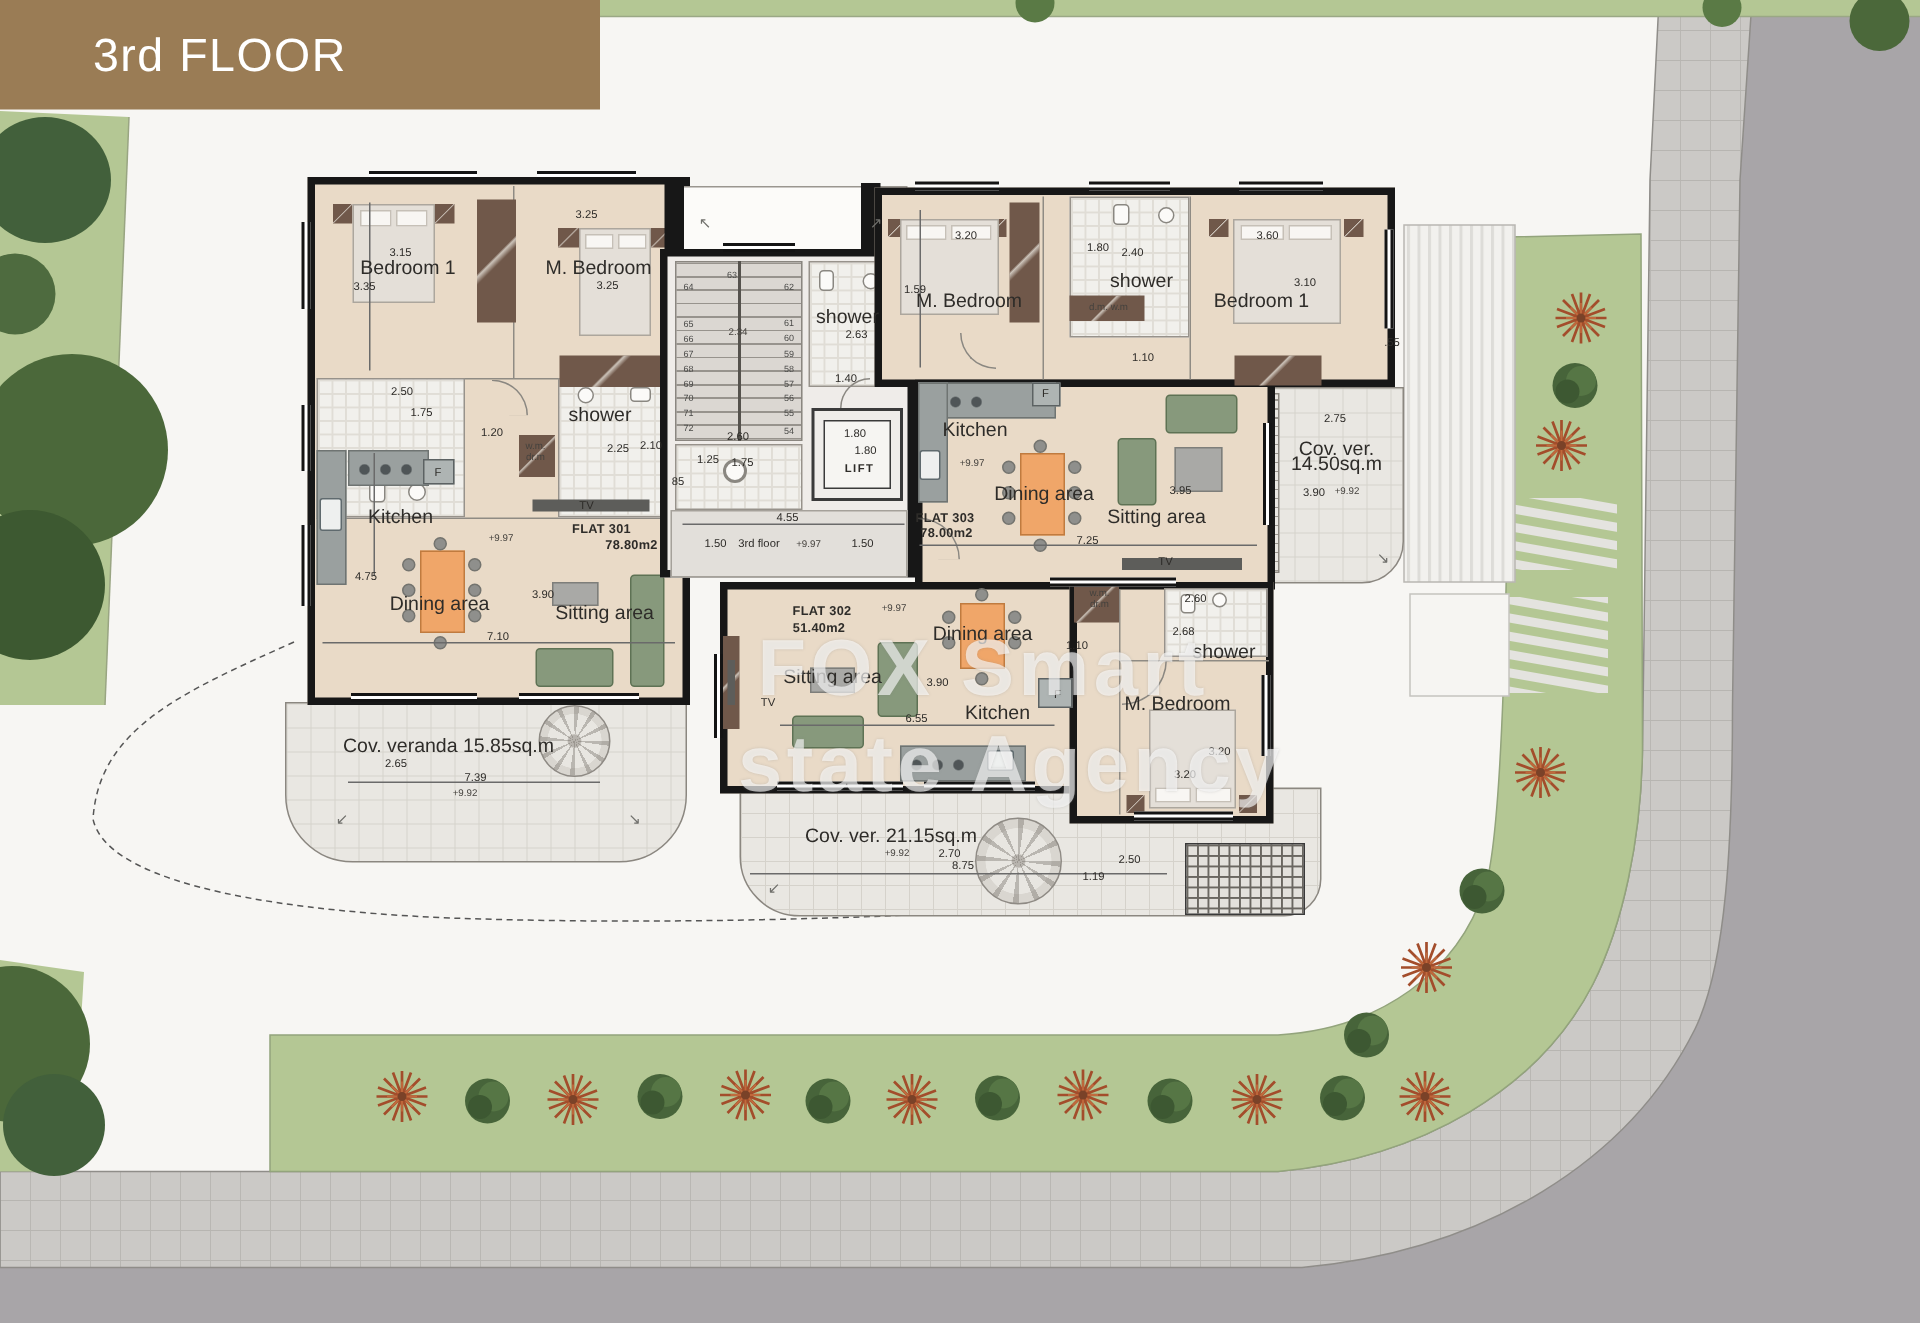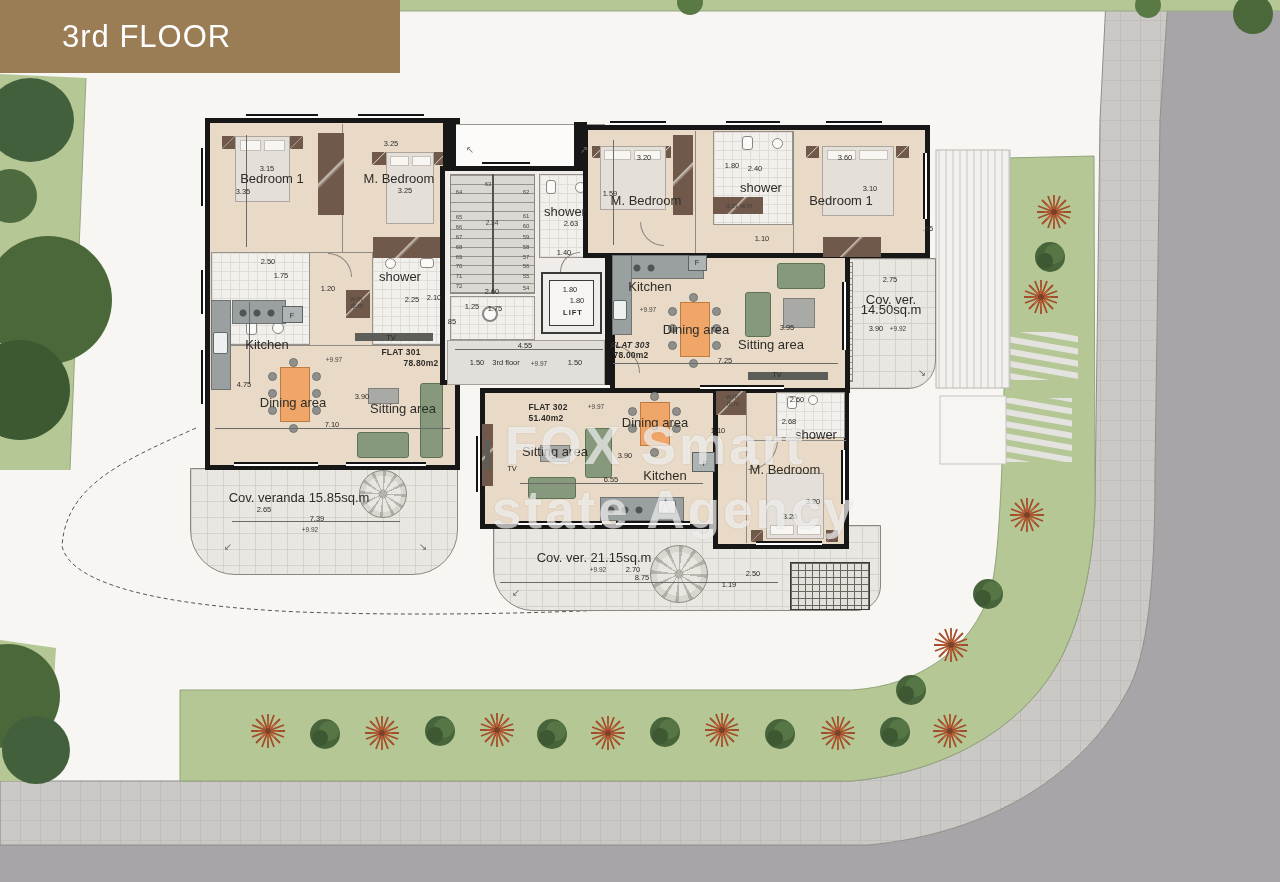--- a/index.html
+++ b/index.html
@@ -406,21 +406,21 @@
       <span class="lbl dim" style="left: 870px; top: 188px;">3.10</span>
       <span class="lbl room" style="left: 841px; top: 200px;">Bedroom 1</span>
       <span class="lbl dim" style="left: 762px; top: 238px;">1.10</span>
       <span class="lbl dim" style="left: 928px; top: 228px;">.55</span>
       <span class="lbl dim" style="left: 697px; top: 262px;">F</span>
       <span class="lbl room" style="left: 650px; top: 286px;">Kitchen</span>
       <span class="lbl tiny" style="left: 648px; top: 309px;">+9.97</span>
       <span class="lbl room" style="left: 696px; top: 329px;">Dining area</span>
       <span class="lbl dim" style="left: 787px; top: 327px;">3.95</span>
       <span class="lbl room" style="left: 771px; top: 344px;">Sitting area</span>
-      <span class="lbl flat" style="left: 630px; top: 345px; font-style: italic;">FLAT 303</span>
+      <span class="lbl flat" style="left: 630px; top: 345px;">FLAT 303</span>
       <span class="lbl flat" style="left: 631px; top: 355px;">78.00m2</span>
       <span class="lbl dim" style="left: 725px; top: 360px;">7.25</span>
       <span class="lbl dim" style="left: 777px; top: 374px;">TV</span>
       <span class="lbl dim" style="left: 890px; top: 279px;">2.75</span>
       <span class="lbl room" style="left: 891px; top: 299px;">Cov. ver.</span>
       <span class="lbl room" style="left: 891px; top: 309px;">14.50sq.m</span>
       <span class="lbl dim" style="left: 876px; top: 328px;">3.90</span>
       <span class="lbl tiny" style="left: 898px; top: 328px;">+9.92</span>
       <span class="lbl flat" style="left: 548px; top: 407px;">FLAT 302</span>
       <span class="lbl flat" style="left: 546px; top: 418px;">51.40m2</span>

